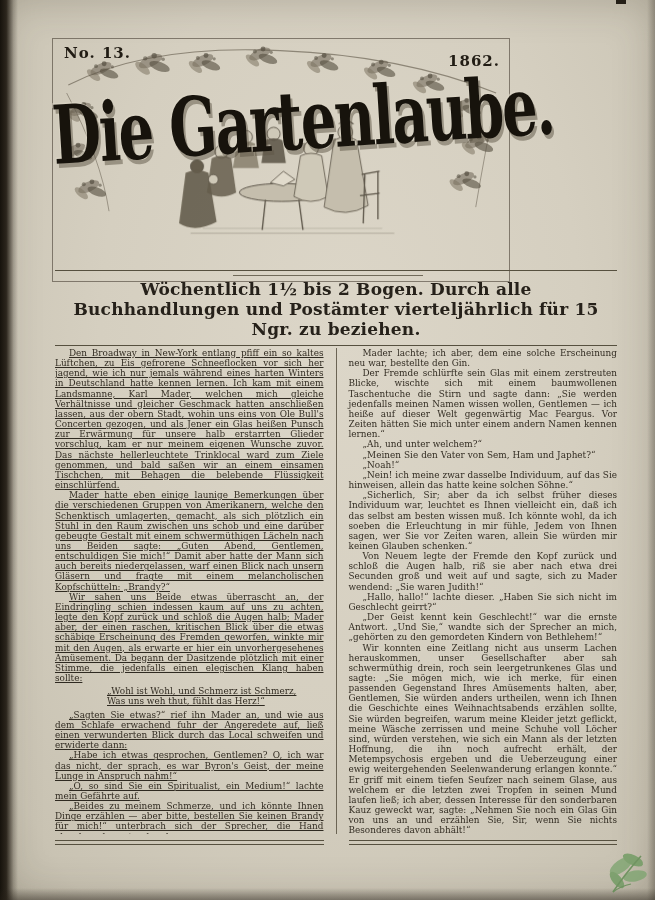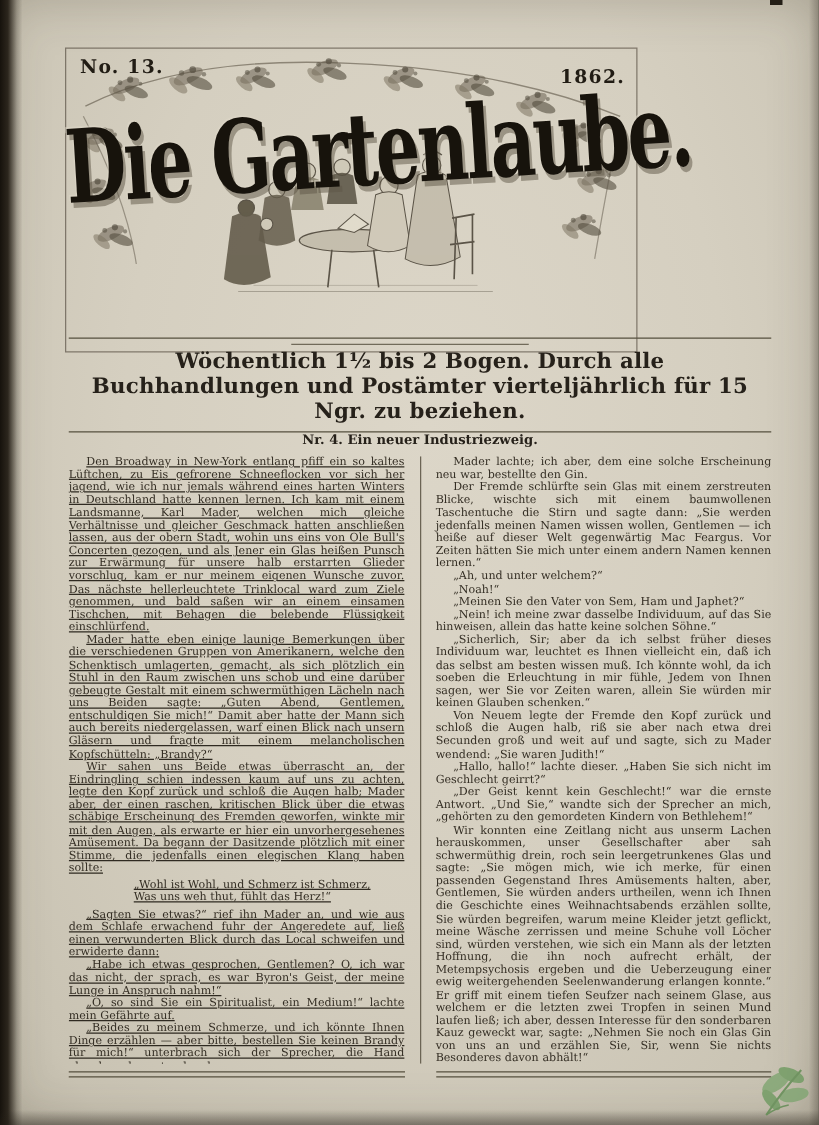--- a/index.html
+++ b/index.html
@@ -181,43 +181,42 @@
     <div class="year-label">1862.</div>
     <div class="mast-title">Die Gartenlaube.</div>
   </div>
 
   <div style="position:absolute; left:0; top:270px; width:655px;">
     <hr class="rule">
     <hr class="short-rule">
     <div class="subscription">Wöchentlich 1½ bis 2 Bogen.   Durch alle Buchhandlungen und Postämter vierteljährlich für 15 Ngr. zu beziehen.</div>
     <hr class="rule">
 
-    <div class="article-subtitle">Nr. 4.  Ein neuer Industriezweig.</div>
 
     <div class="columns">
       <div class="col col-left">
           <p class="body-p">Den Broadway in New-York entlang pfiff ein so kaltes Lüftchen, zu Eis gefrorene Schneeflocken vor sich her jagend, wie ich nur jemals während eines harten Winters in Deutschland hatte kennen lernen. Ich kam mit einem Landsmanne, Karl Mader, welchen mich gleiche Verhältnisse und gleicher Geschmack hatten anschließen lassen, aus der obern Stadt, wohin uns eins von Ole Bull's Concerten gezogen, und als Jener ein Glas heißen Punsch zur Erwärmung für unsere halb erstarrten Glieder vorschlug, kam er nur meinem eigenen Wunsche zuvor. Das nächste hellerleuchtete Trinklocal ward zum Ziele genommen, und bald saßen wir an einem einsamen Tischchen, mit Behagen die belebende Flüssigkeit einschlürfend.</p>
           <p class="body-p">Mader hatte eben einige launige Bemerkungen über die verschiedenen Gruppen von Amerikanern, welche den Schenktisch umlagerten, gemacht, als sich plötzlich ein Stuhl in den Raum zwischen uns schob und eine darüber gebeugte Gestalt mit einem schwermüthigen Lächeln nach uns Beiden sagte: „Guten Abend, Gentlemen, entschuldigen Sie mich!“ Damit aber hatte der Mann sich auch bereits niedergelassen, warf einen Blick nach unsern Gläsern und fragte mit einem melancholischen Kopfschütteln: „Brandy?“</p>
           <p class="body-p">Wir sahen uns Beide etwas überrascht an, der Eindringling schien indessen kaum auf uns zu achten, legte den Kopf zurück und schloß die Augen halb; Mader aber, der einen raschen, kritischen Blick über die etwas schäbige Erscheinung des Fremden geworfen, winkte mir mit den Augen, als erwarte er hier ein unvorhergesehenes Amüsement. Da begann der Dasitzende plötzlich mit einer Stimme, die jedenfalls einen elegischen Klang haben sollte:</p>
           <div class="verse">
             <div>„Wohl ist Wohl, und Schmerz ist Schmerz,</div>
             <div>Was uns weh thut, fühlt das Herz!“</div>
           </div>
           <p class="body-p">„Sagten Sie etwas?“ rief ihn Mader an, und wie aus dem Schlafe erwachend fuhr der Angeredete auf, ließ einen verwunderten Blick durch das Local schweifen und erwiderte dann:</p>
           <p class="body-p">„Habe ich etwas gesprochen, Gentlemen? O, ich war das nicht, der sprach, es war Byron's Geist, der meine Lunge in Anspruch nahm!“</p>
           <p class="body-p">„O, so sind Sie ein Spiritualist, ein Medium!“ lachte mein Gefährte auf.</p>
           <p class="body-p">„Beides zu meinem Schmerze, und ich könnte Ihnen Dinge erzählen — aber bitte, bestellen Sie keinen Brandy für mich!“ unterbrach sich der Sprecher, die Hand abwehrend ausstreckend.</p>
         </div>
       <div class="column-divider"></div>
       <div class="col col-right">
           <p class="body-p">Mader lachte; ich aber, dem eine solche Erscheinung neu war, bestellte den Gin.</p>
           <p class="body-p">Der Fremde schlürfte sein Glas mit einem zerstreuten Blicke, wischte sich mit einem baumwollenen Taschentuche die Stirn und sagte dann: „Sie werden jedenfalls meinen Namen wissen wollen, Gentlemen — ich heiße auf dieser Welt gegenwärtig Mac Feargus. Vor Zeiten hätten Sie mich unter einem andern Namen kennen lernen.“</p>
           <p class="body-p">„Ah, und unter welchem?“</p>
+          <p class="body-p">„Meinen Sie den Vater von Sem, Ham und Japhet?“</p>
           <p class="body-p">„Noah!“</p>
-          <p class="body-p">„Meinen Sie den Vater von Sem, Ham und Japhet?“</p>
           <p class="body-p">„Nein! ich meine zwar dasselbe Individuum, auf das Sie hinweisen, allein das hatte keine solchen Söhne.“</p>
           <p class="body-p">„Sicherlich, Sir; aber da ich selbst früher dieses Individuum war, leuchtet es Ihnen vielleicht ein, daß ich das selbst am besten wissen muß. Ich könnte wohl, da ich soeben die Erleuchtung in mir fühle, Jedem von Ihnen sagen, wer Sie vor Zeiten waren, allein Sie würden mir keinen Glauben schenken.“</p>
           <p class="body-p">Von Neuem legte der Fremde den Kopf zurück und schloß die Augen halb, riß sie aber nach etwa drei Secunden groß und weit auf und sagte, sich zu Mader wendend: „Sie waren Judith!“</p>
           <p class="body-p">„Hallo, hallo!“ lachte dieser. „Haben Sie sich nicht im Geschlecht geirrt?“</p>
           <p class="body-p">„Der Geist kennt kein Geschlecht!“ war die ernste Antwort. „Und Sie,“ wandte sich der Sprecher an mich, „gehörten zu den gemordeten Kindern von Bethlehem!“</p>
           <p class="body-p">Wir konnten eine Zeitlang nicht aus unserm Lachen herauskommen, unser Gesellschafter aber sah schwermüthig drein, roch sein leergetrunkenes Glas und sagte: „Sie mögen mich, wie ich merke, für einen passenden Gegenstand Ihres Amüsements halten, aber, Gentlemen, Sie würden anders urtheilen, wenn ich Ihnen die Geschichte eines Weihnachtsabends erzählen sollte, Sie würden begreifen, warum meine Kleider jetzt geflickt, meine Wäsche zerrissen und meine Schuhe voll Löcher sind, würden verstehen, wie sich ein Mann als der letzten Hoffnung, die ihn noch aufrecht erhält, der Metempsychosis ergeben und die Ueberzeugung einer ewig weitergehenden Seelenwanderung erlangen konnte.“ Er griff mit einem tiefen Seufzer nach seinem Glase, aus welchem er die letzten zwei Tropfen in seinen Mund laufen ließ; ich aber, dessen Interesse für den sonderbaren Kauz geweckt war, sagte: „Nehmen Sie noch ein Glas Gin von uns an und erzählen Sie, Sir, wenn Sie nichts Besonderes davon abhält!“</p>
         </div>
     </div>
 
     <div class="footer-rules">

